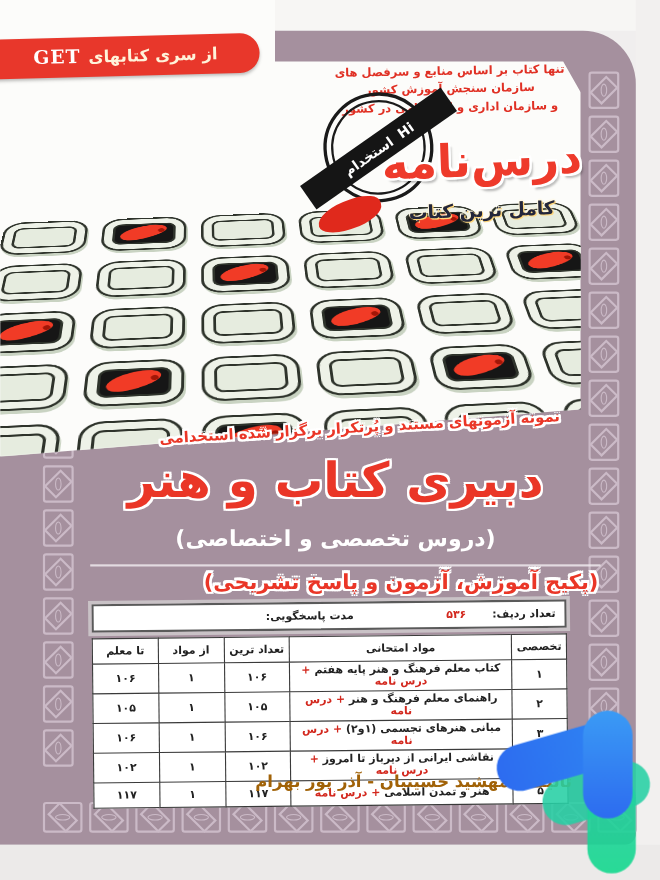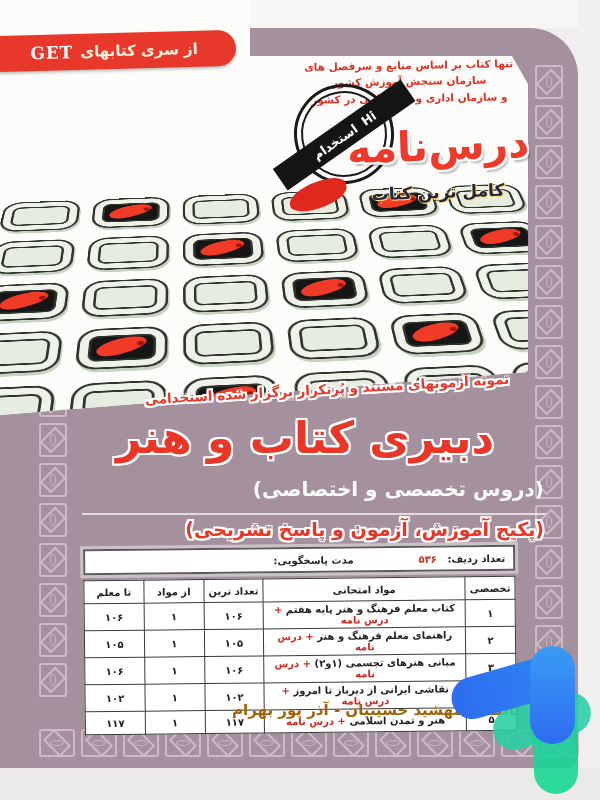--- a/index.html
+++ b/index.html
@@ -81,34 +81,34 @@
     text-shadow:0 0 2px #ffe08a,1px 1px 0 #ffd479,-1px -1px 0 #fff;}
 
   
   .outline-red{color:#ea3627;
     text-shadow:-2px -2px 0 #fff,2px -2px 0 #fff,-2px 2px 0 #fff,2px 2px 0 #fff,
       0 -2px 0 #fff,0 2px 0 #fff,-2px 0 0 #fff,2px 0 0 #fff;}
   .slogan{left:104px;top:381px;width:446px;text-align:center;direction:rtl;
     font-size:13.5px;font-weight:900;transform:rotate(-3.2deg);}
   .title{left:66px;top:408px;width:478px;text-align:center;direction:rtl;
     font-size:44px;font-weight:900;line-height:1.35;}
-  .subtitle{left:66px;top:477px;width:478px;text-align:right;direction:rtl;
+  .subtitle{left:66px;top:477px;width:478px;text-align:center;direction:rtl;
     color:#ffffff;font-size:20px;font-weight:bold;}
   .divider{left:82px;top:513px;width:464px;height:2px;background:#f2eef1;opacity:.8;}
   .package{left:66px;top:518px;width:478px;text-align:right;direction:rtl;
     font-size:19px;font-weight:900;}
 
   
   .table-wrap{left:84px;top:547px;width:432px;transform:rotate(-.6deg);direction:rtl;
     font-size:10px;font-weight:bold;color:#222;}
   .info-row{background:#fff;border:2px solid #5a5a5a;outline:3px solid #c9c2c6;
     height:22px;display:flex;align-items:center;padding:0 8px;margin-bottom:5px;}
   .info-row .total{white-space:nowrap;}
-  .info-row .total i{font-style:normal;color:#d3281e;margin-right:7px;}
-  .info-row .duration{margin-right:65px;text-align:right;}
+  .info-row .total i{font-style:normal;color:#d3281e;margin-right:20px;}
+  .info-row .duration{margin-right:84px;text-align:right;}
   table.exam{border-collapse:collapse;width:432px;background:#fff;}
   table.exam th,table.exam td{border:1.6px solid #3a3a3a;padding:2px 4px;
     text-align:center;height:18px;}
   table.exam th{font-size:10px;}
   col.c-no{width:26px;}col.c-subj{width:214px;}col.c-cnt{width:62px;}
   col.c-from{width:62px;}col.c-to{width:62px;}
   td.subj{text-align:right;padding-right:6px;}
   td.subj .suffix{color:#d3281e;}
 
   

